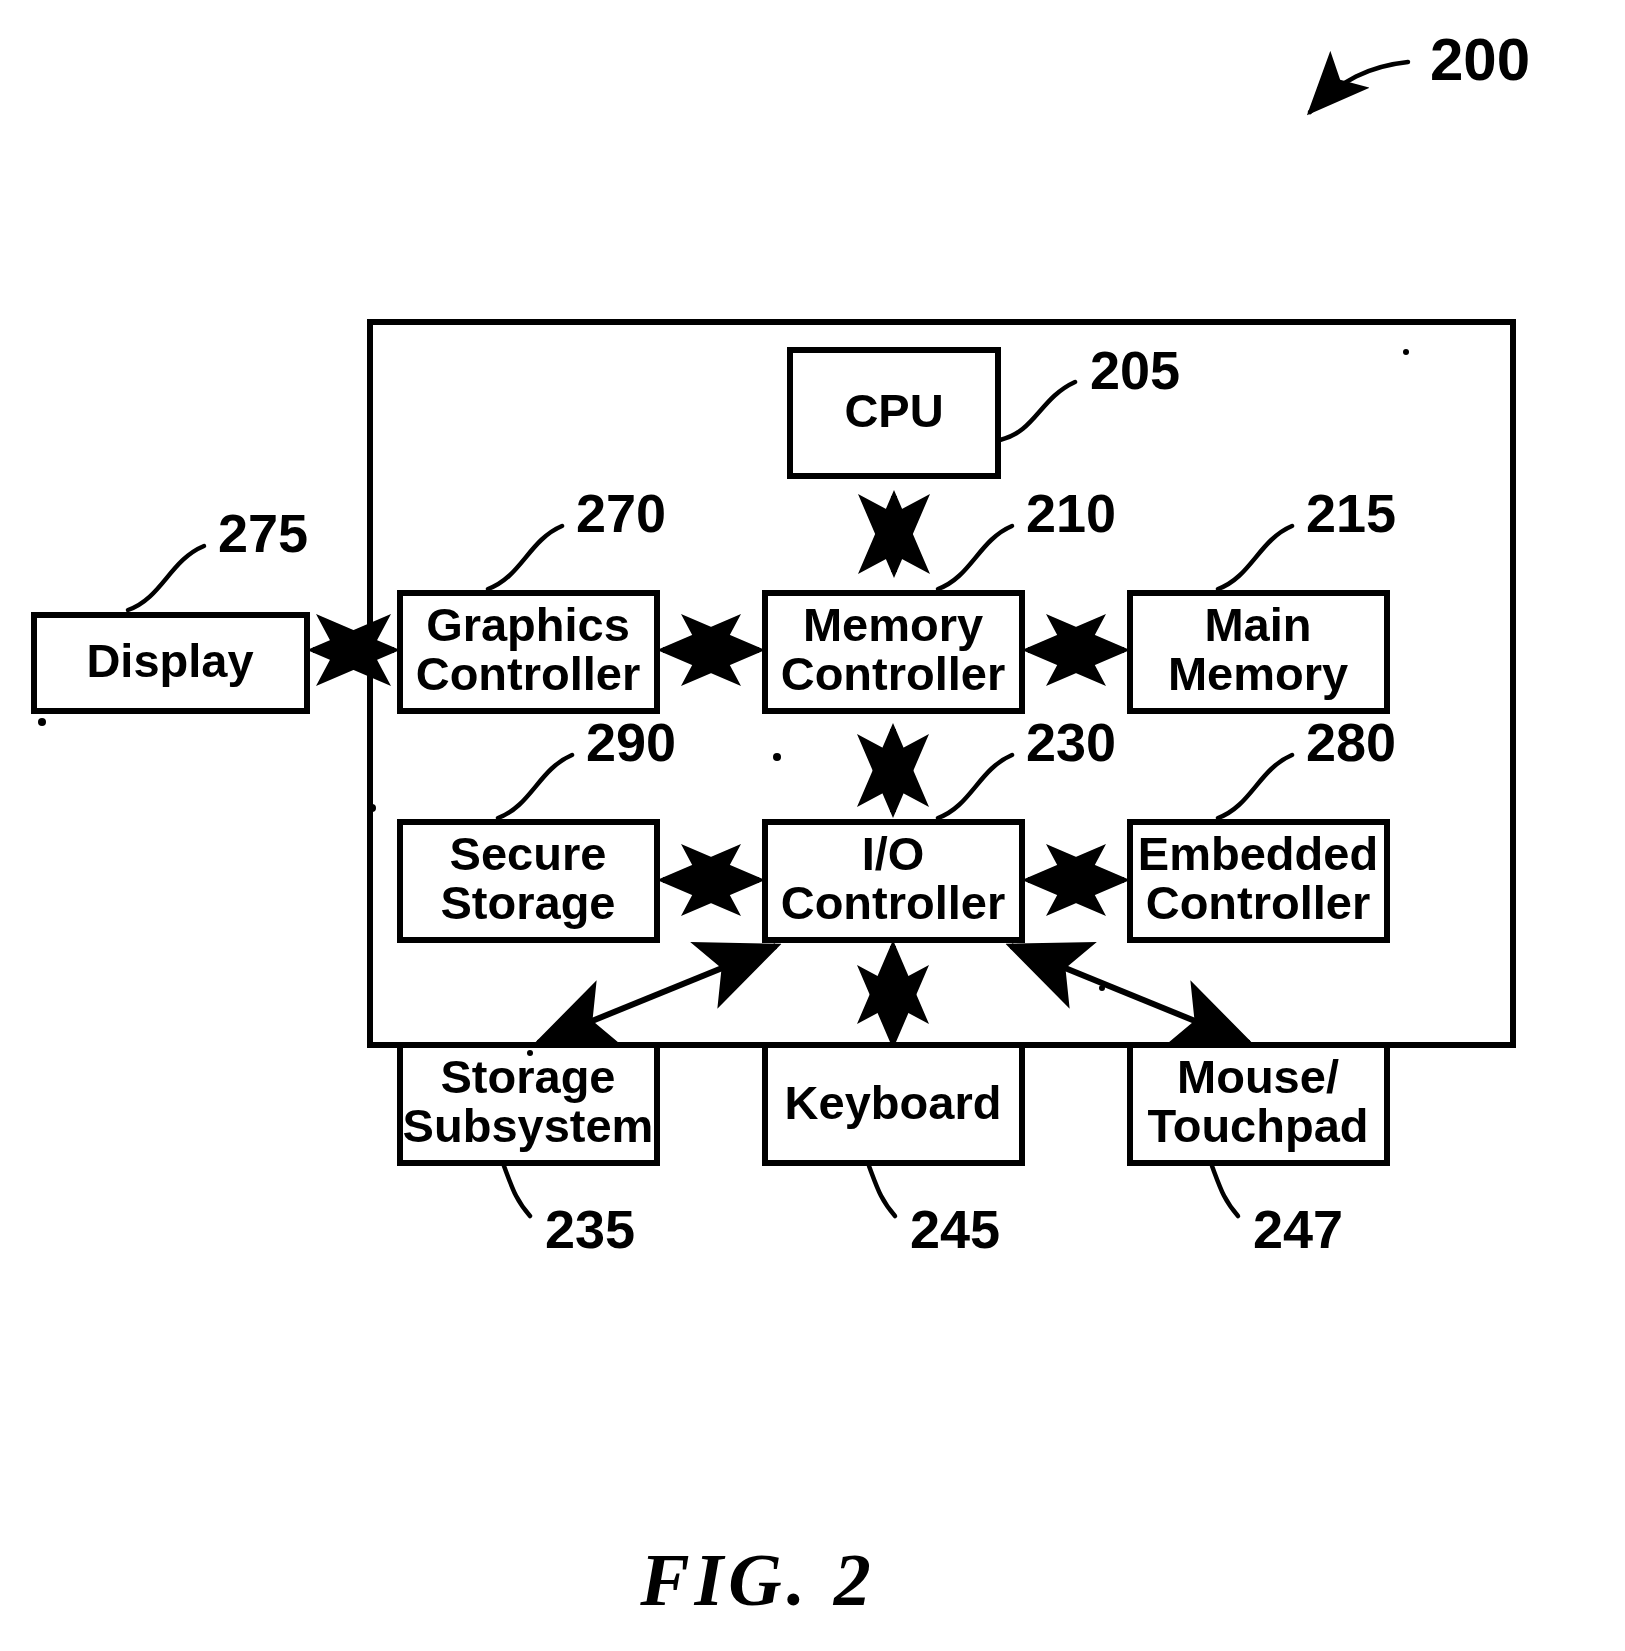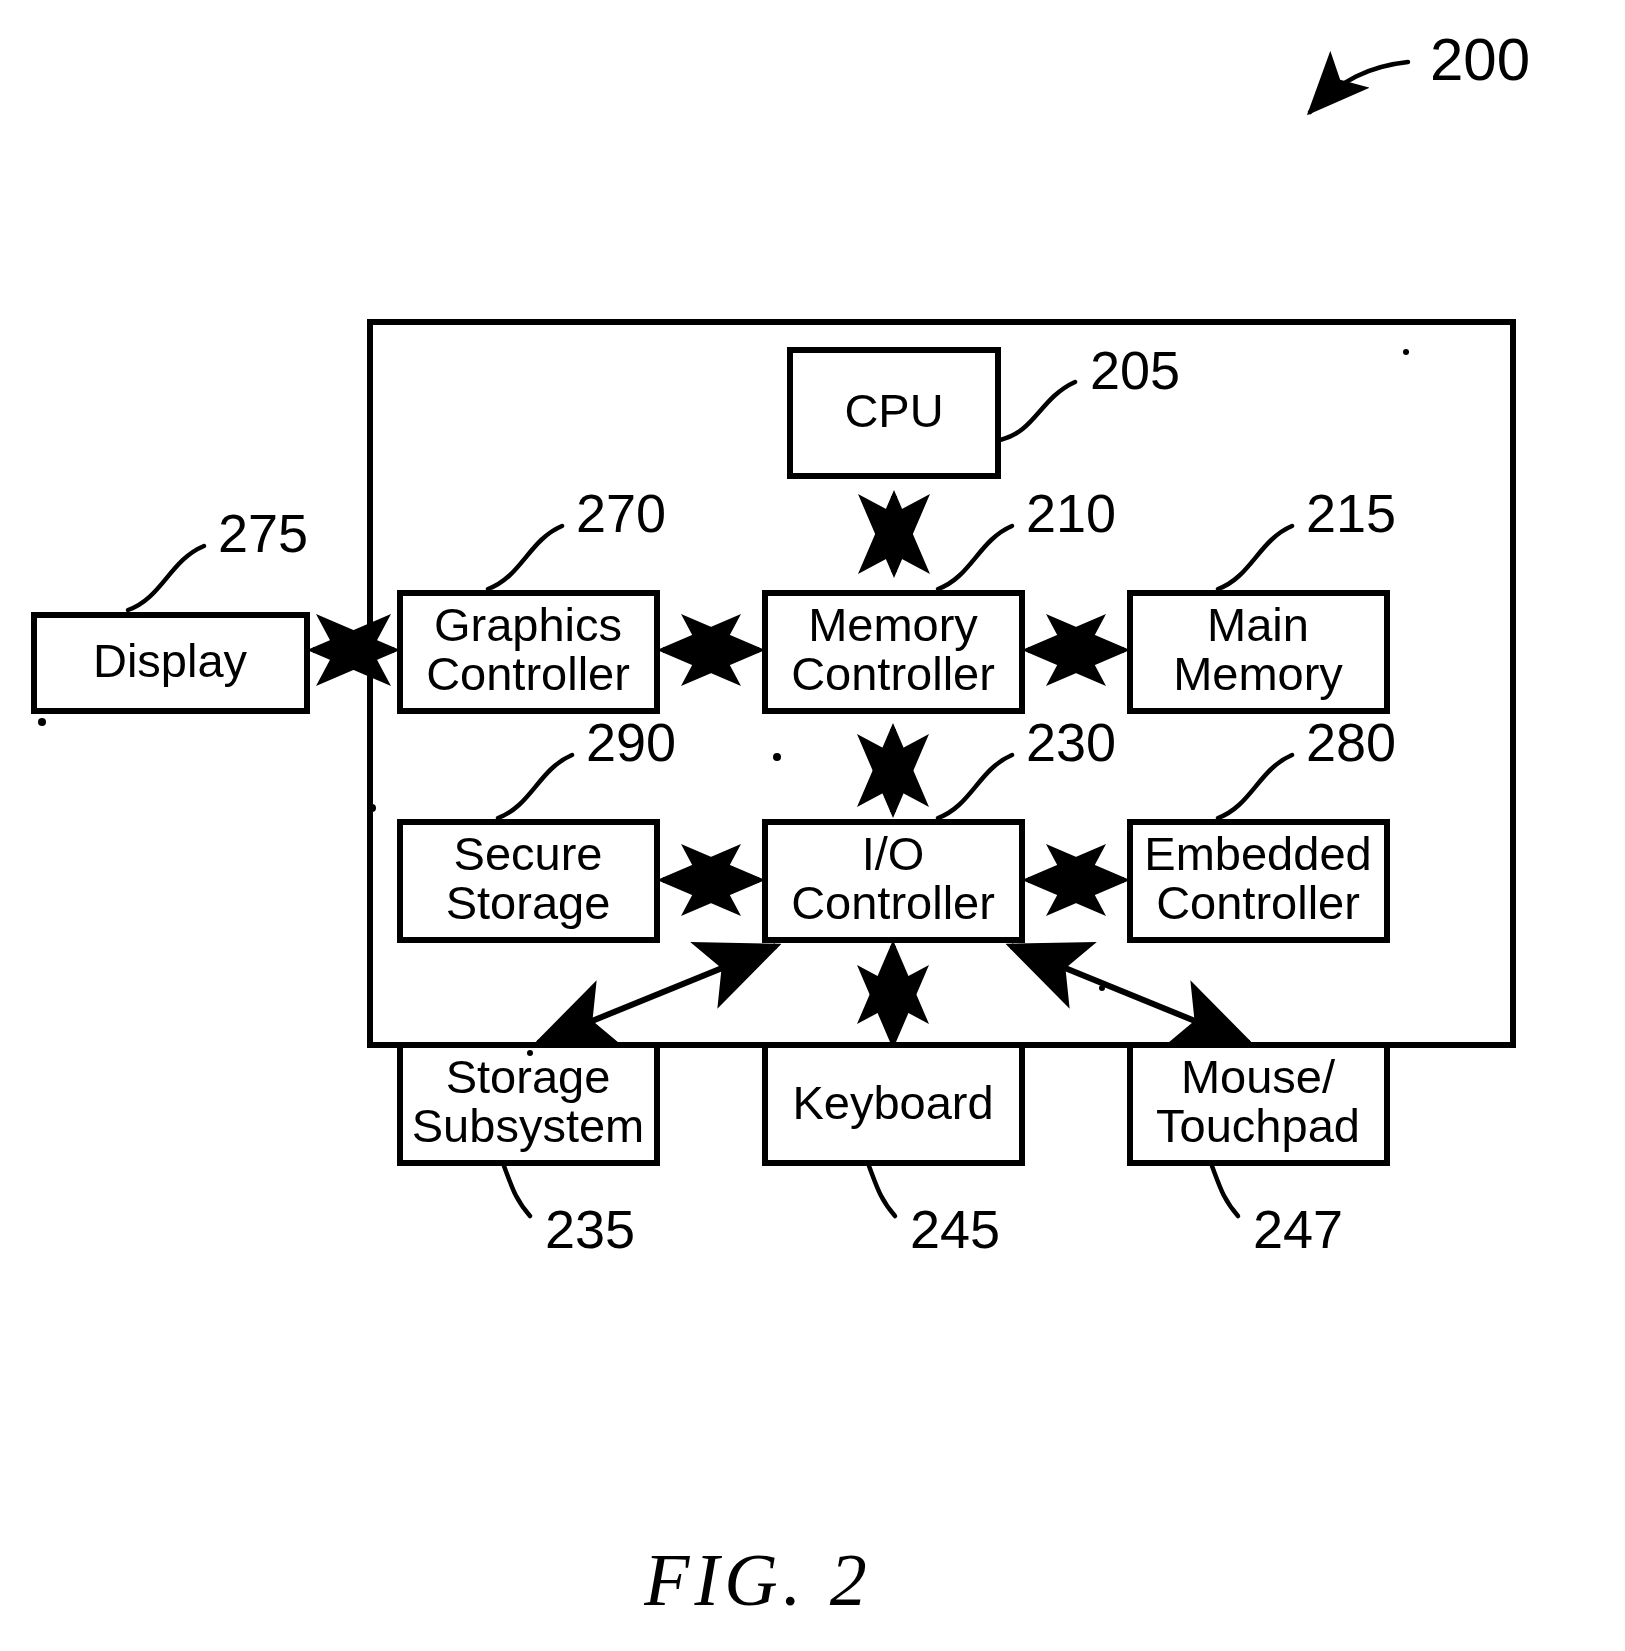--- a/index.html
+++ b/index.html
@@ -13,20 +13,21 @@
     position: relative;
     font-family: "Liberation Sans", sans-serif;
     overflow: hidden;
   }
   #figure-root {
     position: absolute;
     left: 0;
     top: 0;
     width: 1625px;
     height: 1651px;
+    font-weight: bold;
   }
   svg#diagram {
     display: block;
     width: 1625px;
     height: 1651px;
   }
   .blk {
     fill: #ffffff;
     stroke: #000000;
     stroke-width: 6;

